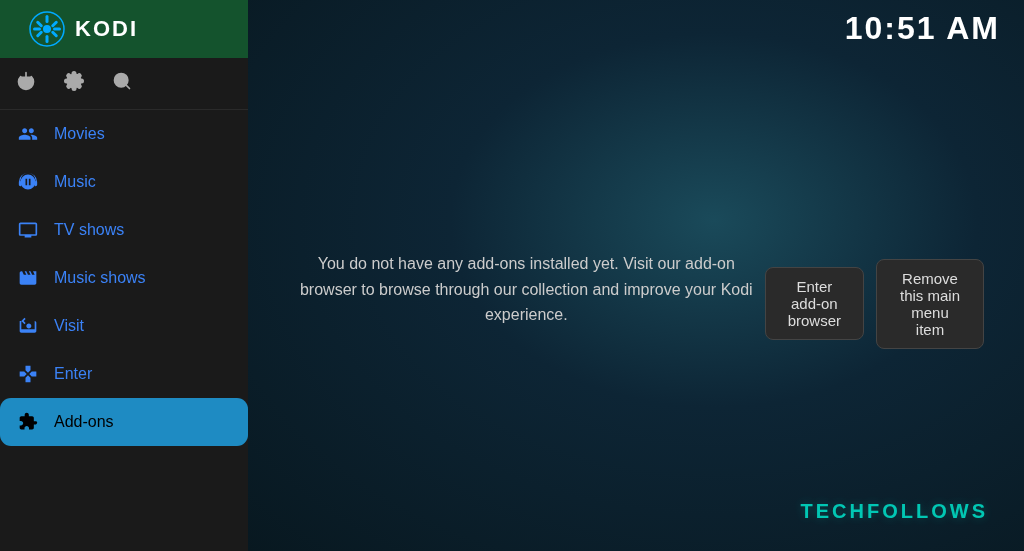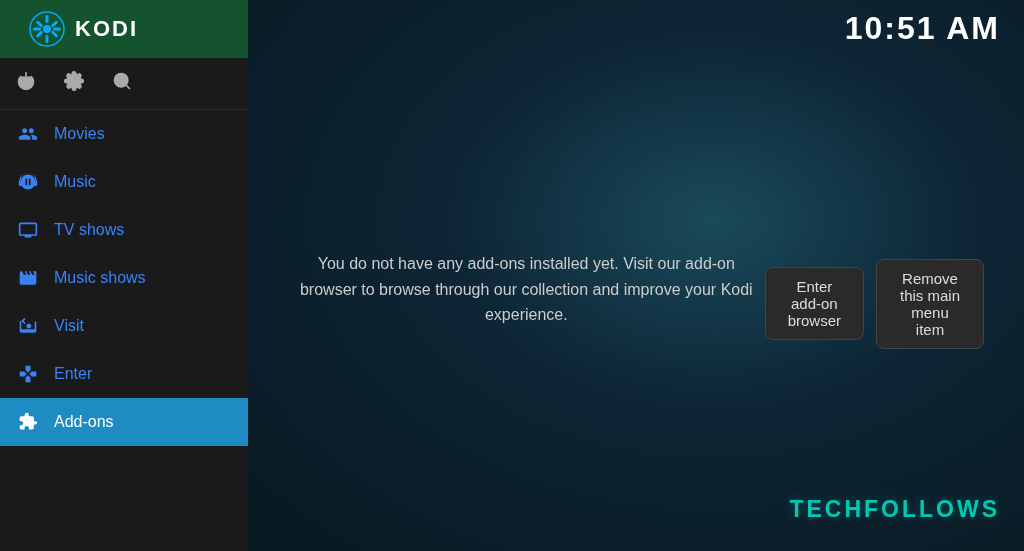--- a/index.html
+++ b/index.html
@@ -80,21 +80,22 @@
       align-items: center;
       padding: 12px 16px;
       color: #3b82f6;
       cursor: pointer;
       gap: 14px;
       font-size: 16px;
     }
 
     .nav-item.active {
       background: #1e8bc3;
-      color: #ffffff;
+      color: #000000;
+      border-radius: 11px;
     }
 
     .nav-icon {
       width: 24px;
       height: 24px;
       display: flex;
       align-items: center;
       justify-content: center;
       flex-shrink: 0;
       font-size: 16px;
@@ -163,23 +164,23 @@
 
     .btn-dark {
       background: #2a2a2a;
       color: #ddd;
       border: 1px solid #444;
     }
 
     .watermark {
       position: absolute;
       bottom: 28px;
-      right: 24px;
+      right: 36px;
       color: #00e5cc;
-      font-size: 23px;
+      font-size: 20px;
       font-weight: bold;
       letter-spacing: 3px;
       opacity: 0.85;
       text-shadow: 0 0 10px rgba(0,229,204,0.3);
     }
 
     
     svg {
       fill: currentColor;
     }

